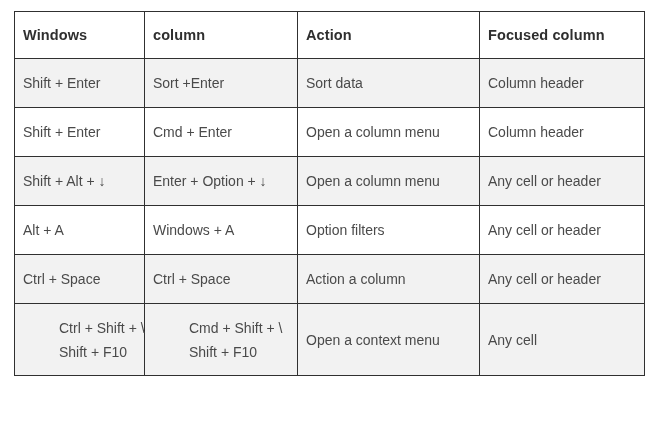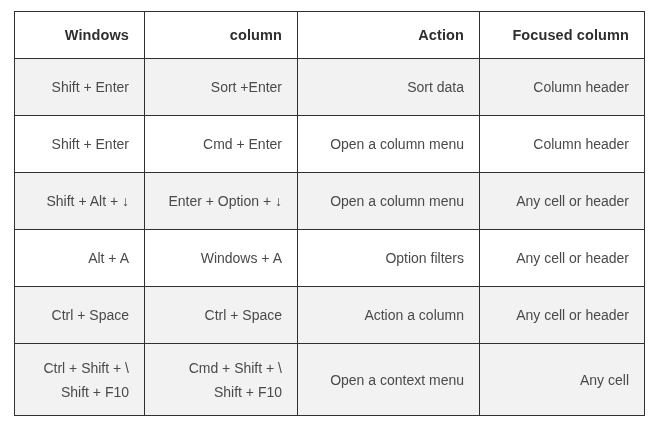--- a/index.html
+++ b/index.html
@@ -33,52 +33,53 @@
     border: 1px solid #303030;
   }
   table.shortcut-table col.c1 { width: 130px; }
   table.shortcut-table col.c2 { width: 153px; }
   table.shortcut-table col.c3 { width: 182px; }
   table.shortcut-table col.c4 { width: 165px; }
 
   table.shortcut-table th,
   table.shortcut-table td {
     border: 1px solid #303030;
-    padding: 0 15px;
-    text-align: right;
+    padding: 0 8px;
+    text-align: left;
     vertical-align: middle;
     box-sizing: border-box;
   }
   table.shortcut-table thead th {
     height: 47px;
     background: #ffffff;
     color: #2f2f2f;
     font-weight: bold;
     font-size: 14.5px;
     letter-spacing: 0.1px;
   }
   table.shortcut-table tbody td {
-    height: 57px;
+    height: 49px;
     color: #4a4a4a;
     font-weight: normal;
     font-size: 14px;
     line-height: 24px;
   }
   table.shortcut-table tbody tr.shaded td {
     background: #f2f2f2;
   }
   table.shortcut-table tbody tr.plain td {
     background: #ffffff;
   }
   table.shortcut-table tbody tr.tall td {
     height: 72px;
   }
   .cell-line {
     display: block;
     white-space: pre;
+    margin-left: 36px;
   }
 </style>
 </head>
 <body>
 
 <div class="page">
   <div class="table-wrap">
     <table class="shortcut-table">
       <colgroup>
         <col class="c1">

